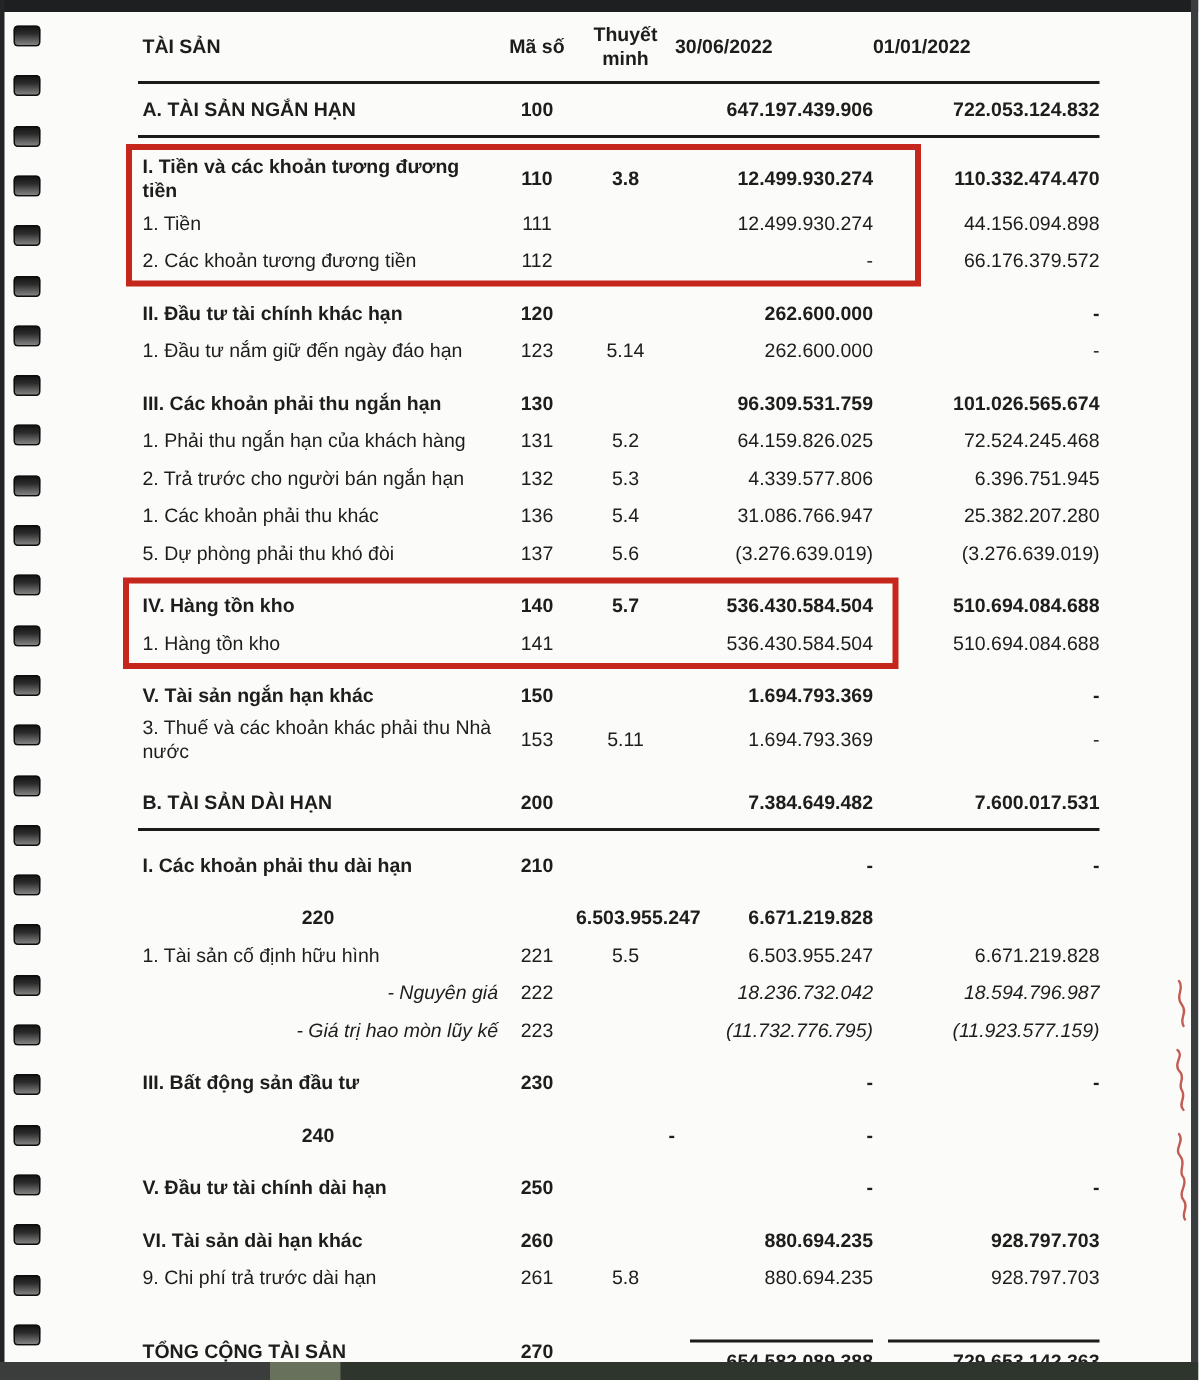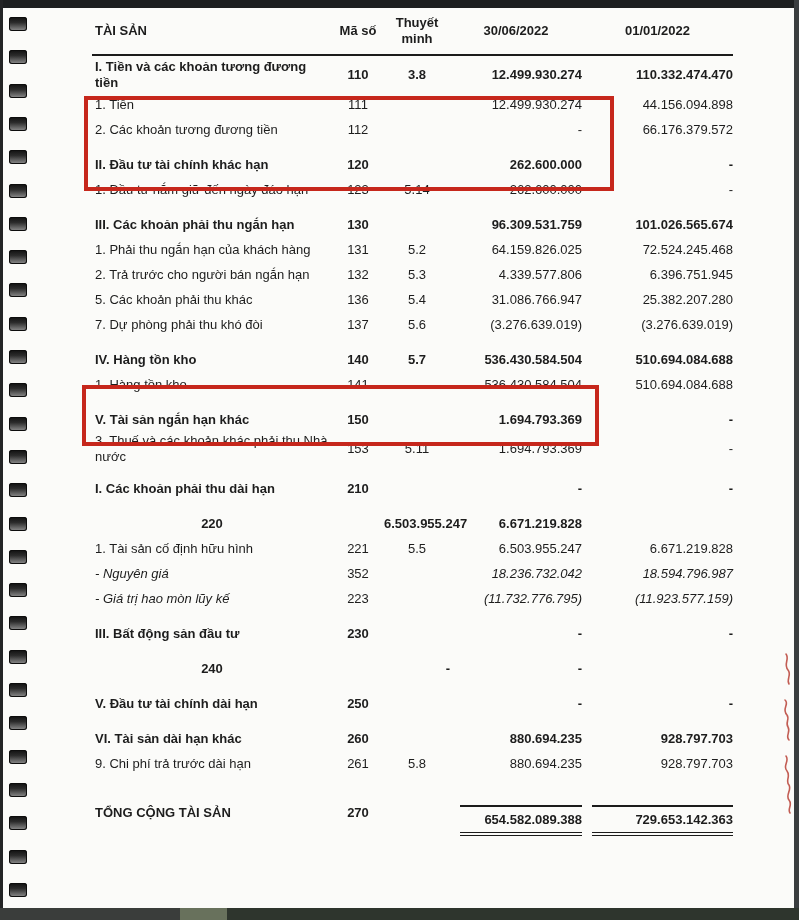--- a/index.html
+++ b/index.html
@@ -13,30 +13,30 @@
   .footer-seg-light{position:absolute;left:180px;bottom:0;height:12px;width:47px;background:#68715c;}
   .binding{position:absolute;top:0;left:0;width:40px;bottom:0;}
   .hole{position:absolute;left:9px;width:18px;height:14px;border-radius:3px;
         background:linear-gradient(180deg,#101010 0%,#2c2c2c 40%,#8f8f8f 100%);
         box-shadow:inset 0 0 0 1px #0d0d0d;}
   .sheet{position:relative;margin-left:92px;width:641px;font-size:13px;line-height:16px;}
   .thead{display:grid;grid-template-columns:240px 52px 66px 132px 151px;align-items:center;
          font-weight:bold;padding:15px 0 7px;border-bottom:2px solid #1b1b1b;}
   .thead .h-name{padding-left:3px;}
   .thead .h-code,.thead .h-note{text-align:center;}
-  .thead .h-date{text-align:center;}
+  .thead .h-date{text-align:left;}
   .row{display:grid;grid-template-columns:240px 52px 66px 132px 151px;align-items:center;
        min-height:23px;padding:1px 0;}
   .row .name{padding-left:3px;}
   .row .code,.row .note{text-align:center;}
   .row .val{text-align:right;}
   .section{font-weight:bold;margin-top:10px;}
   #rows .row:first-child{margin-top:2px;}
   .rule-below{border-bottom:2px solid #1b1b1b;padding:3px 0 6px;}
-  .italic .name,.italic .val{font-style:italic;}
+  .italic .name,.italic .val{font-style:italic;text-align:right;}
   .total{margin-top:12px;}
   .total .val{border-top:2px solid #1b1b1b;border-bottom:4px double #1b1b1b;
               padding:5px 0 4px;margin-left:10px;margin-top:16px;}
   .red-box{position:absolute;border:4px solid #c6271c;box-sizing:border-box;pointer-events:none;}
   .margin-note{position:absolute;left:776px;top:652px;width:20px;height:170px;opacity:.8;}
 </style>
 </head>
 <body>
 
 <div class="scan">
@@ -81,20 +81,27 @@
       <div class="h-code">Mã số</div>
       <div class="h-note">
         <div>Thuyết</div>
         <div>minh</div>
       </div>
       <div class="h-date">30/06/2022</div>
       <div class="h-date">01/01/2022</div>
     </div>
 
     <div id="rows">
+        <div class="row section rule-below">
+    <div class="name">A. TÀI SẢN NGẮN HẠN</div>
+    <div class="code">100</div>
+    <div class="note"></div>
+    <div class="val">647.197.439.906</div>
+    <div class="val">722.053.124.832</div>
+  </div>
         <div class="row section">
     <div class="name">I. Tiền và các khoản tương đương tiền</div>
     <div class="code">110</div>
     <div class="note">3.8</div>
     <div class="val">12.499.930.274</div>
     <div class="val">110.332.474.470</div>
   </div>
         <div class="row">
     <div class="name">1. Tiền</div>
     <div class="code">111</div>
@@ -138,28 +145,28 @@
     <div class="val">72.524.245.468</div>
   </div>
         <div class="row">
     <div class="name">2. Trả trước cho người bán ngắn hạn</div>
     <div class="code">132</div>
     <div class="note">5.3</div>
     <div class="val">4.339.577.806</div>
     <div class="val">6.396.751.945</div>
   </div>
         <div class="row">
-    <div class="name">5. Các khoản phải thu khác</div>
+    <div class="name">1. Các khoản phải thu khác</div>
     <div class="code">136</div>
     <div class="note">5.4</div>
     <div class="val">31.086.766.947</div>
     <div class="val">25.382.207.280</div>
   </div>
         <div class="row">
-    <div class="name">7. Dự phòng phải thu khó đòi</div>
+    <div class="name">5. Dự phòng phải thu khó đòi</div>
     <div class="code">137</div>
     <div class="note">5.6</div>
     <div class="val">(3.276.639.019)</div>
     <div class="val">(3.276.639.019)</div>
   </div>
         <div class="row section">
     <div class="name">IV. Hàng tồn kho</div>
     <div class="code">140</div>
     <div class="note">5.7</div>
     <div class="val">536.430.584.504</div>
@@ -179,20 +186,27 @@
     <div class="val">1.694.793.369</div>
     <div class="val">-</div>
   </div>
         <div class="row">
     <div class="name">3. Thuế và các khoản khác phải thu Nhà nước</div>
     <div class="code">153</div>
     <div class="note">5.11</div>
     <div class="val">1.694.793.369</div>
     <div class="val">-</div>
   </div>
+        <div class="row section rule-below">
+    <div class="name">B. TÀI SẢN DÀI HẠN</div>
+    <div class="code">200</div>
+    <div class="note"></div>
+    <div class="val">7.384.649.482</div>
+    <div class="val">7.600.017.531</div>
+  </div>
         <div class="row section">
     <div class="name">I. Các khoản phải thu dài hạn</div>
     <div class="code">210</div>
     <div class="note"></div>
     <div class="val">-</div>
     <div class="val">-</div>
   </div>
         <div class="row section">
     <div class="code">220</div>
     <div class="note"></div>
@@ -201,21 +215,21 @@
   </div>
         <div class="row">
     <div class="name">1. Tài sản cố định hữu hình</div>
     <div class="code">221</div>
     <div class="note">5.5</div>
     <div class="val">6.503.955.247</div>
     <div class="val">6.671.219.828</div>
   </div>
         <div class="row italic">
     <div class="name">- Nguyên giá</div>
-    <div class="code">352</div>
+    <div class="code">222</div>
     <div class="note"></div>
     <div class="val">18.236.732.042</div>
     <div class="val">18.594.796.987</div>
   </div>
         <div class="row italic">
     <div class="name">- Giá trị hao mòn lũy kế</div>
     <div class="code">223</div>
     <div class="note"></div>
     <div class="val">(11.732.776.795)</div>
     <div class="val">(11.923.577.159)</div>

